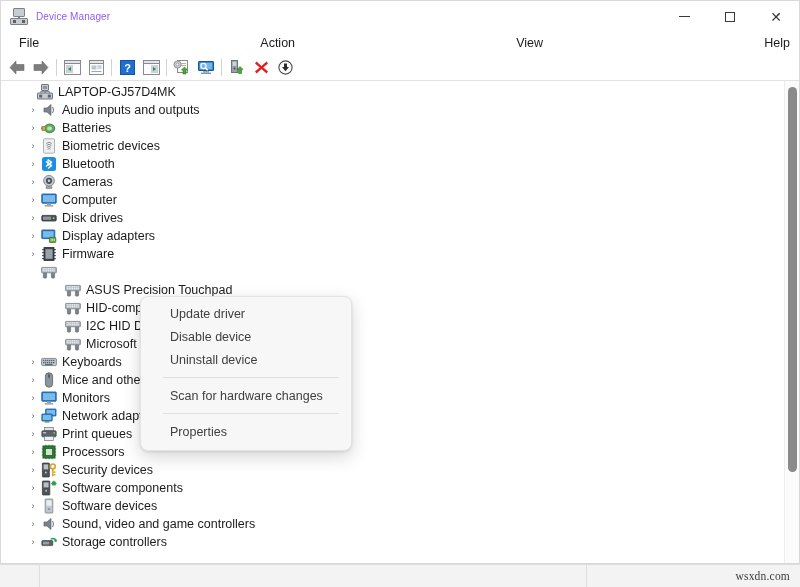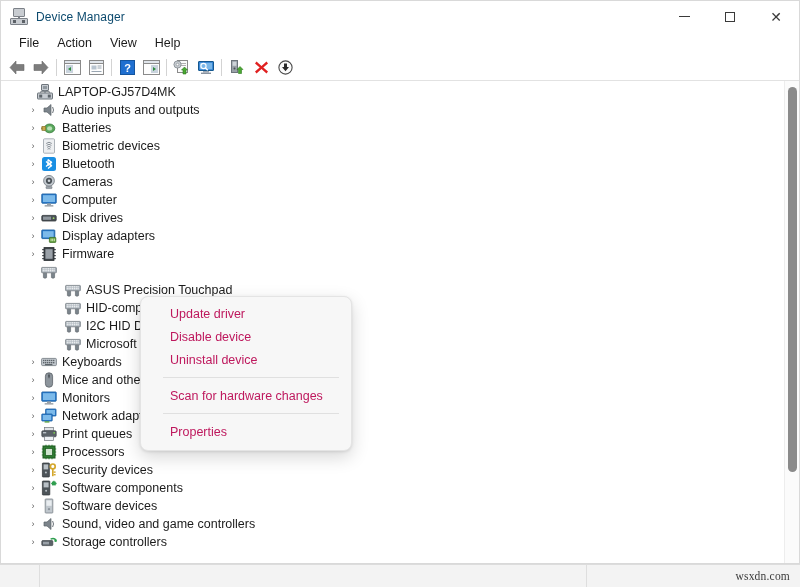--- a/index.html
+++ b/index.html
@@ -73,22 +73,22 @@
   .title-icon .base::before { left: 2px; }
   .title-icon .base::after  { left: 11px; }
   .title-icon .stem {
     position: absolute;
     left: 8px; top: 8px;
     width: 2px; height: 3px;
     background: #7c8188;
   }
 
   .title-text {
-    font-size: 12px;
-    color: #0c4a6e;
+    font-size: 10px;
+    color: #8b5cf6;
     letter-spacing: 0.1px;
   }
 
   .win-controls {
     position: absolute;
     right: 0; top: 0;
     height: 31px;
     display: flex;
   }
   .win-btn {
@@ -109,20 +109,21 @@
   .glyph-close { font-size: 14px; line-height: 1; font-family: "Liberation Sans", sans-serif; }
 
   
   .menubar {
     height: 22px;
     display: flex;
     align-items: center;
     padding-left: 9px;
     background: #ffffff;
     flex: none;
+    justify-content: space-between;
   }
   .menu-item {
     font-size: 12.5px;
     color: #1b1b1b;
     padding: 2px 9px;
     cursor: default;
     border-radius: 2px;
   }
 
   
@@ -261,21 +262,21 @@
     padding: 5px 0 7px 0;
     box-sizing: border-box;
     z-index: 50;
   }
   .ctx-item {
     height: 23px;
     display: flex;
     align-items: center;
     padding-left: 25px;
     font-size: 12.5px;
-    color: #be185d;
+    color: #404040;
     cursor: default;
     border-radius: 4px;
     margin: 0 4px;
   }
   .ctx-item.bold { font-weight: normal; }
   .ctx-sep {
     height: 1px;
     background: #e0e0e0;
     margin: 6px 12px 6px 22px;
   }

